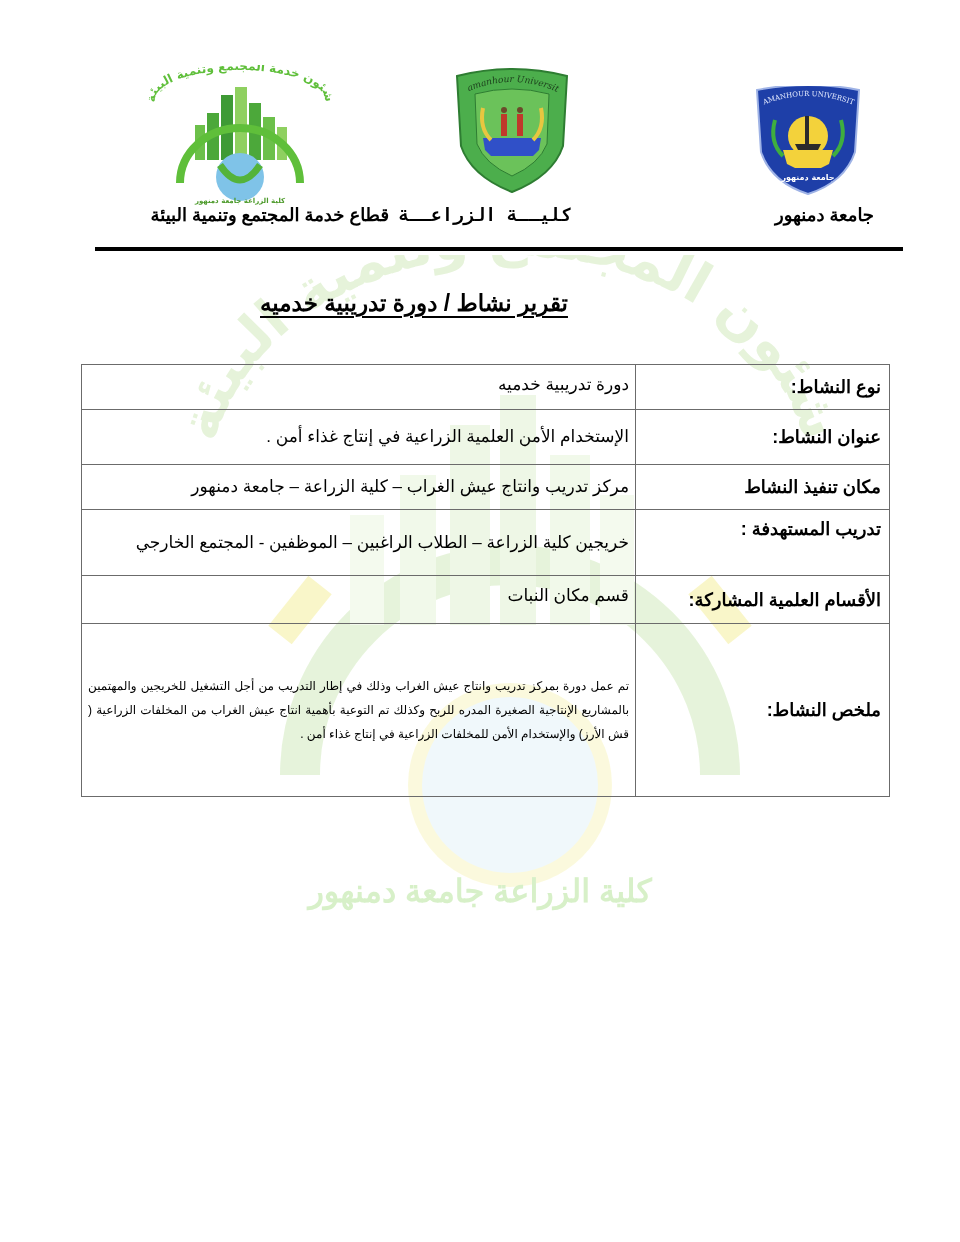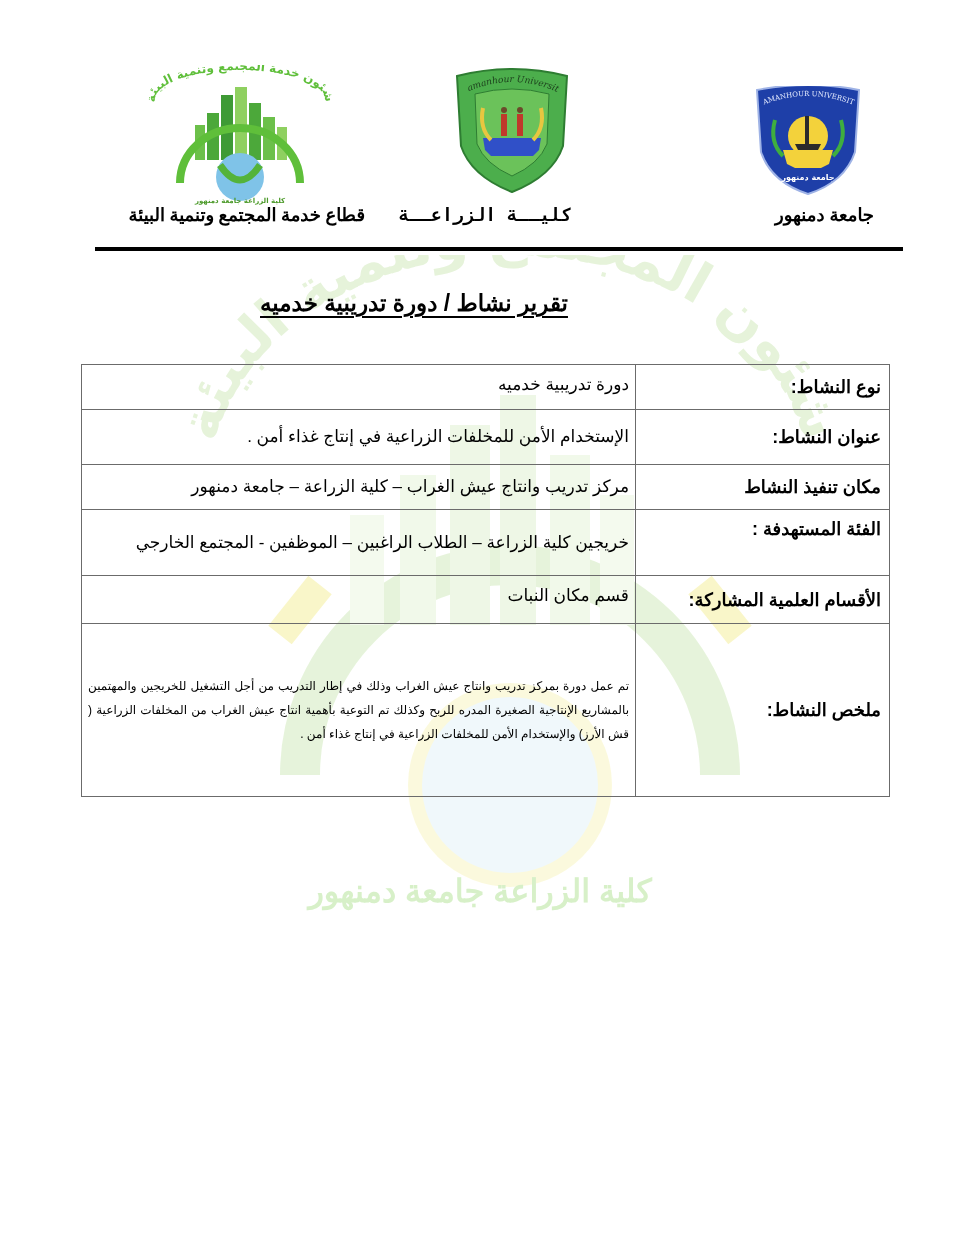--- a/index.html
+++ b/index.html
@@ -93,44 +93,44 @@
   </text>
   <path d="M 22 34 Q 16 56 30 70" fill="none" stroke="#3fae3f" stroke-width="4"></path>
   <path d="M 88 34 Q 94 56 80 70" fill="none" stroke="#3fae3f" stroke-width="4"></path>
   <circle cx="55" cy="50" r="20" fill="#f3d23b"></circle>
   <path d="M 42 58 L 68 58 L 64 66 L 46 66 Z" fill="#2b2b2b"></path>
   <rect x="52" y="30" width="4" height="28" fill="#2b2b2b"></rect>
   <path d="M 30 64 L 80 64 L 76 78 L 68 82 L 42 82 L 34 78 Z" fill="#f3d23b"></path>
   <text x="55" y="94" text-anchor="middle" font-family="DejaVu Sans, sans-serif" font-size="8" font-weight="bold" fill="#ffffff" direction="rtl">جامعة دمنهور</text>
 </svg>
 
-<div class="hdr-label" style="right:595px;font-family:Liberation Serif, serif;">قطاع خدمة المجتمع وتنمية البيئة</div>
+<div class="hdr-label" style="right:571px;">قطاع خدمة المجتمع وتنمية البيئة</div>
 <div class="hdr-label" style="right:388px;font-family:Liberation Mono, monospace;">كليــة الزراعــة</div>
 <div class="hdr-label" style="right:86px;">جامعة دمنهور</div>
 
 <div class="rule"></div>
 
 <div class="title"><span>تقرير نشاط / دورة تدريبية خدميه</span></div>
 
 <table class="info">
   <tbody>
       <tr style="height:45px;">
     <td class="lbl">نوع النشاط:</td>
     <td class="val" style="vertical-align:top; padding-top:8px;">دورة تدريبية خدميه</td>
   </tr>
   <tr style="height:55px;">
     <td class="lbl">عنوان النشاط:</td>
-    <td class="val">الإستخدام الأمن للمخلفات الزراعية في إنتاج غذاء أمن .</td>
+    <td class="val">الإستخدام الأمن العلمية الزراعية في إنتاج غذاء أمن .</td>
   </tr>
   <tr style="height:45px;">
     <td class="lbl">مكان تنفيذ النشاط</td>
     <td class="val">مركز تدريب وانتاج عيش الغراب – كلية الزراعة – جامعة دمنهور</td>
   </tr>
   <tr style="height:66px;">
-    <td class="lbl" style="vertical-align:top; padding-top:8px;">الفئة المستهدفة :</td>
+    <td class="lbl" style="vertical-align:top; padding-top:8px;">تدريب المستهدفة :</td>
     <td class="val">خريجين كلية الزراعة – الطلاب الراغبين – الموظفين - المجتمع الخارجي</td>
   </tr>
   <tr style="height:48px;">
     <td class="lbl">الأقسام العلمية المشاركة:</td>
     <td class="val" style="vertical-align:top; padding-top:8px;">قسم مكان النبات</td>
   </tr>
   <tr style="height:173px;">
     <td class="lbl">ملخص النشاط:</td>
     <td class="val just">تم عمل دورة بمركز تدريب وانتاج عيش الغراب وذلك في إطار التدريب من أجل التشغيل للخريجين والمهتمين بالمشاريع الإنتاجية الصغيرة المدره للربح وكذلك تم التوعية بأهمية انتاج عيش الغراب من المخلفات الزراعية ( قش الأرز) والإستخدام الأمن للمخلفات الزراعية في إنتاج غذاء أمن .</td>
   </tr>

